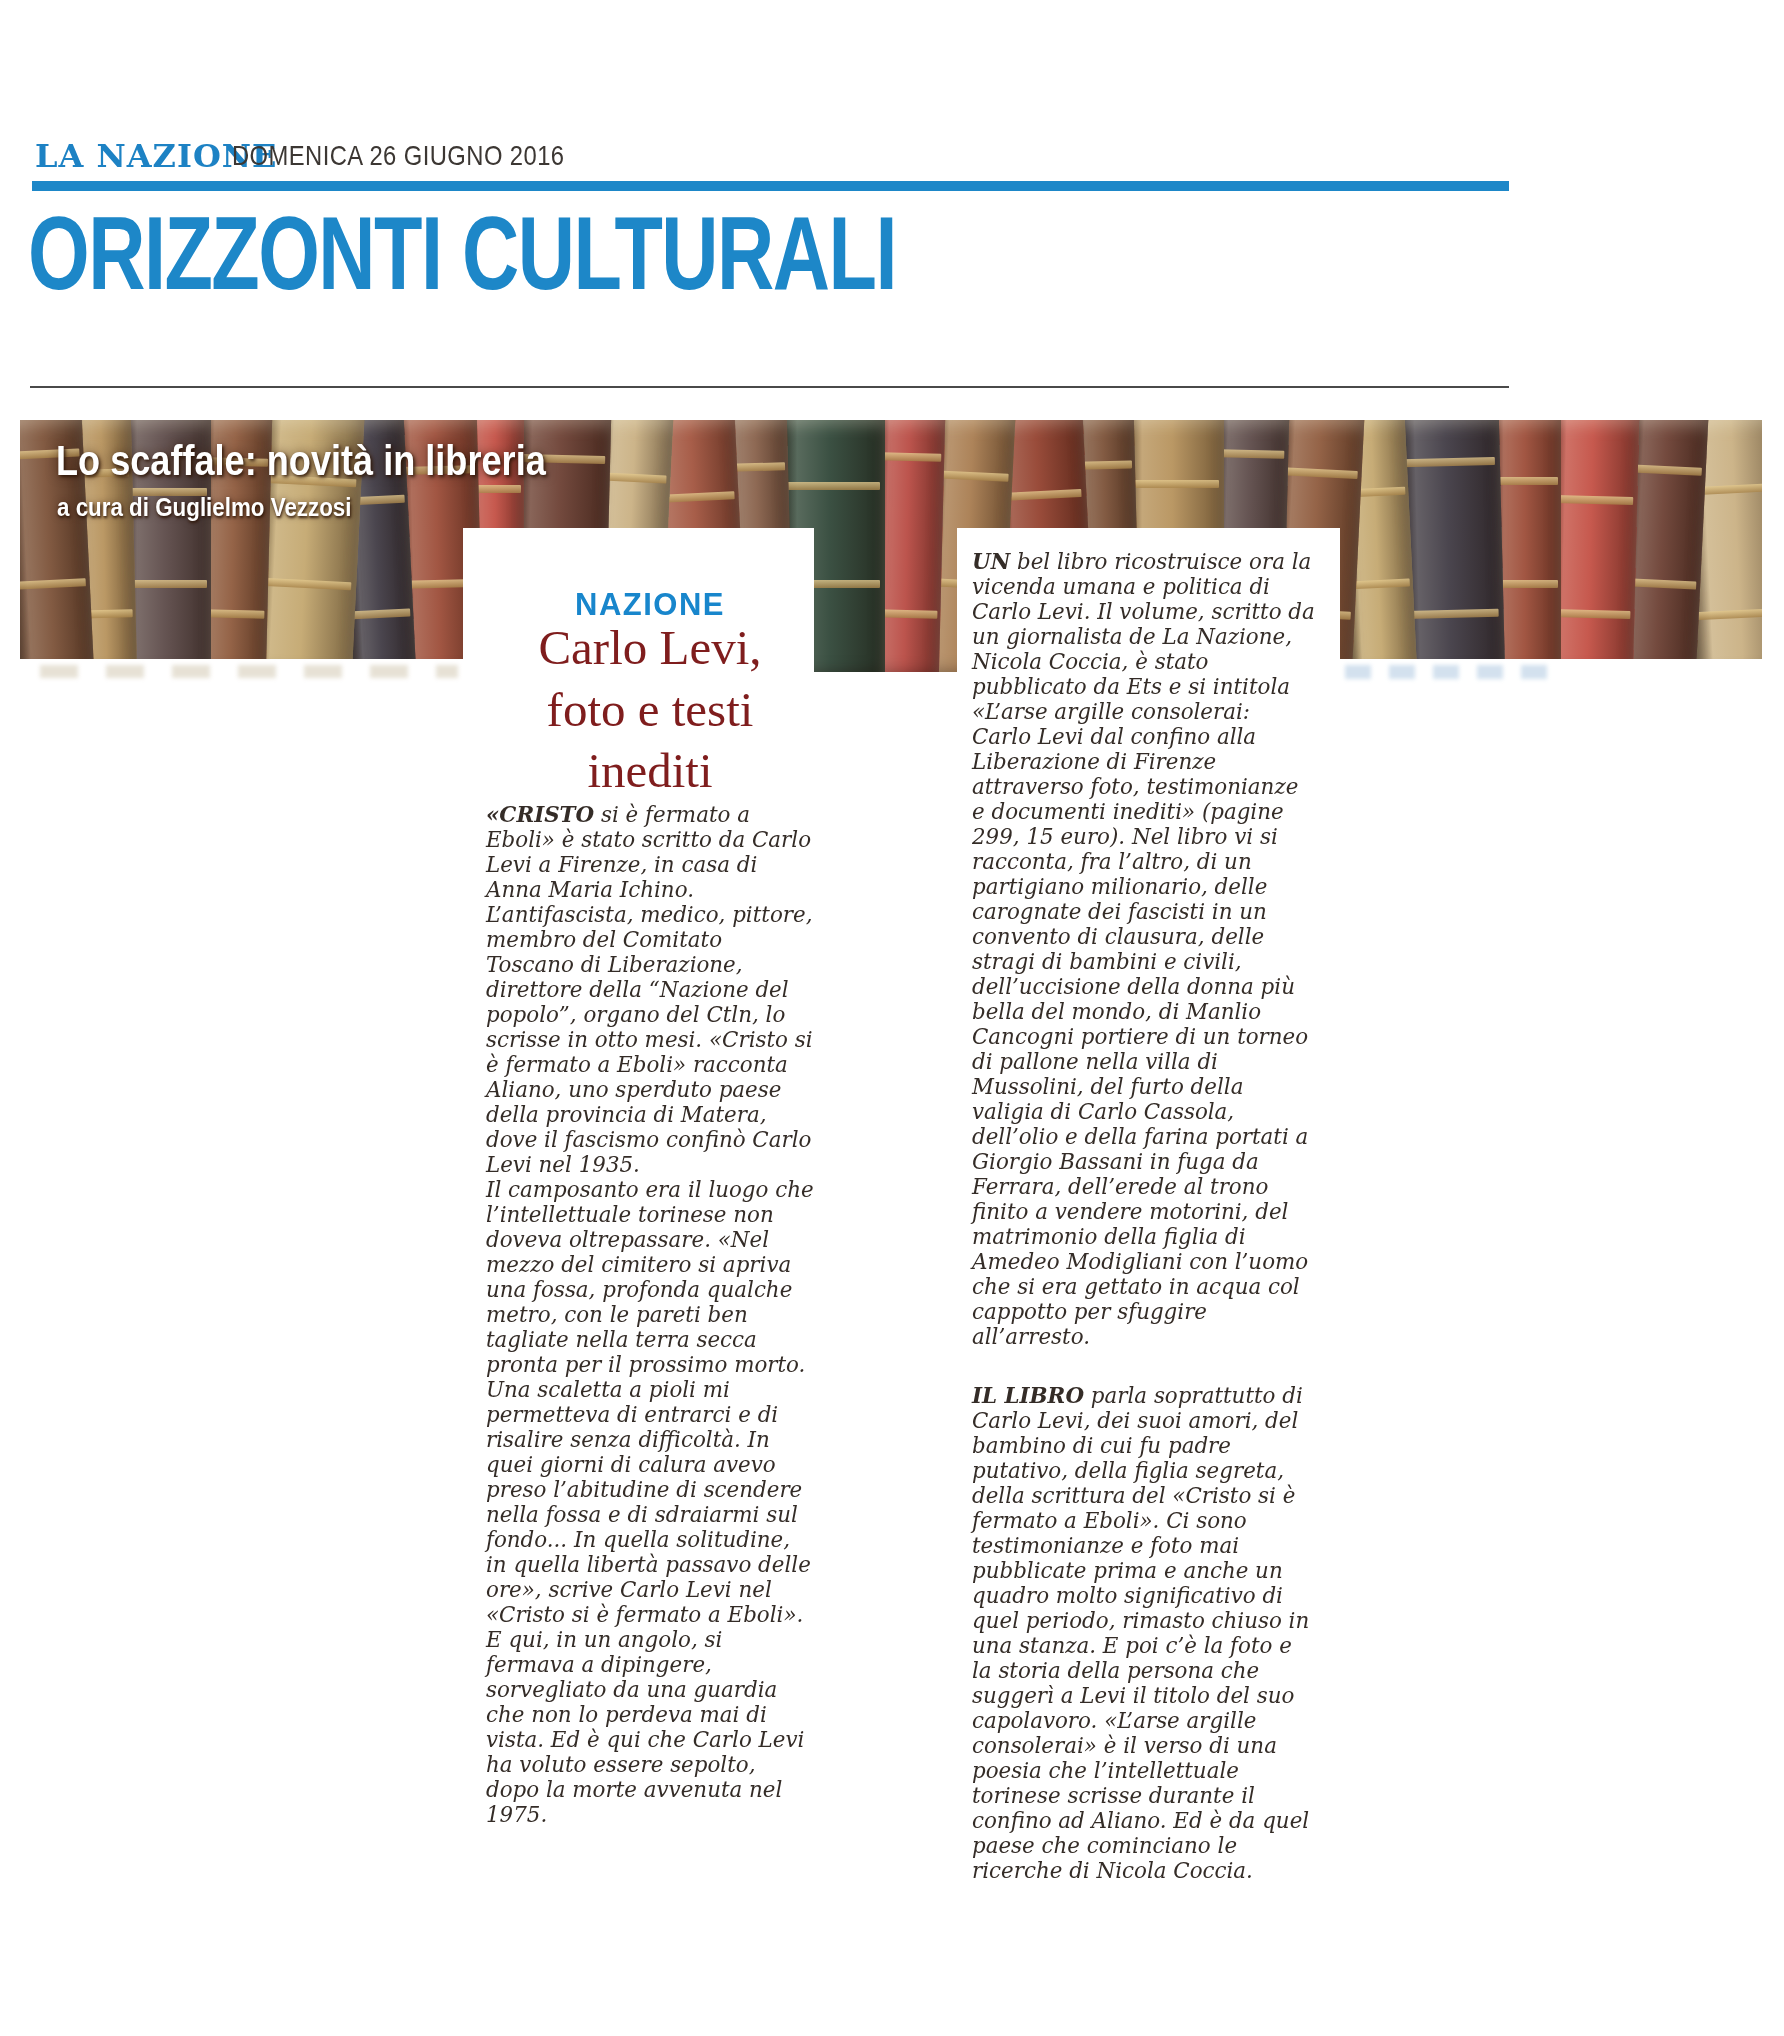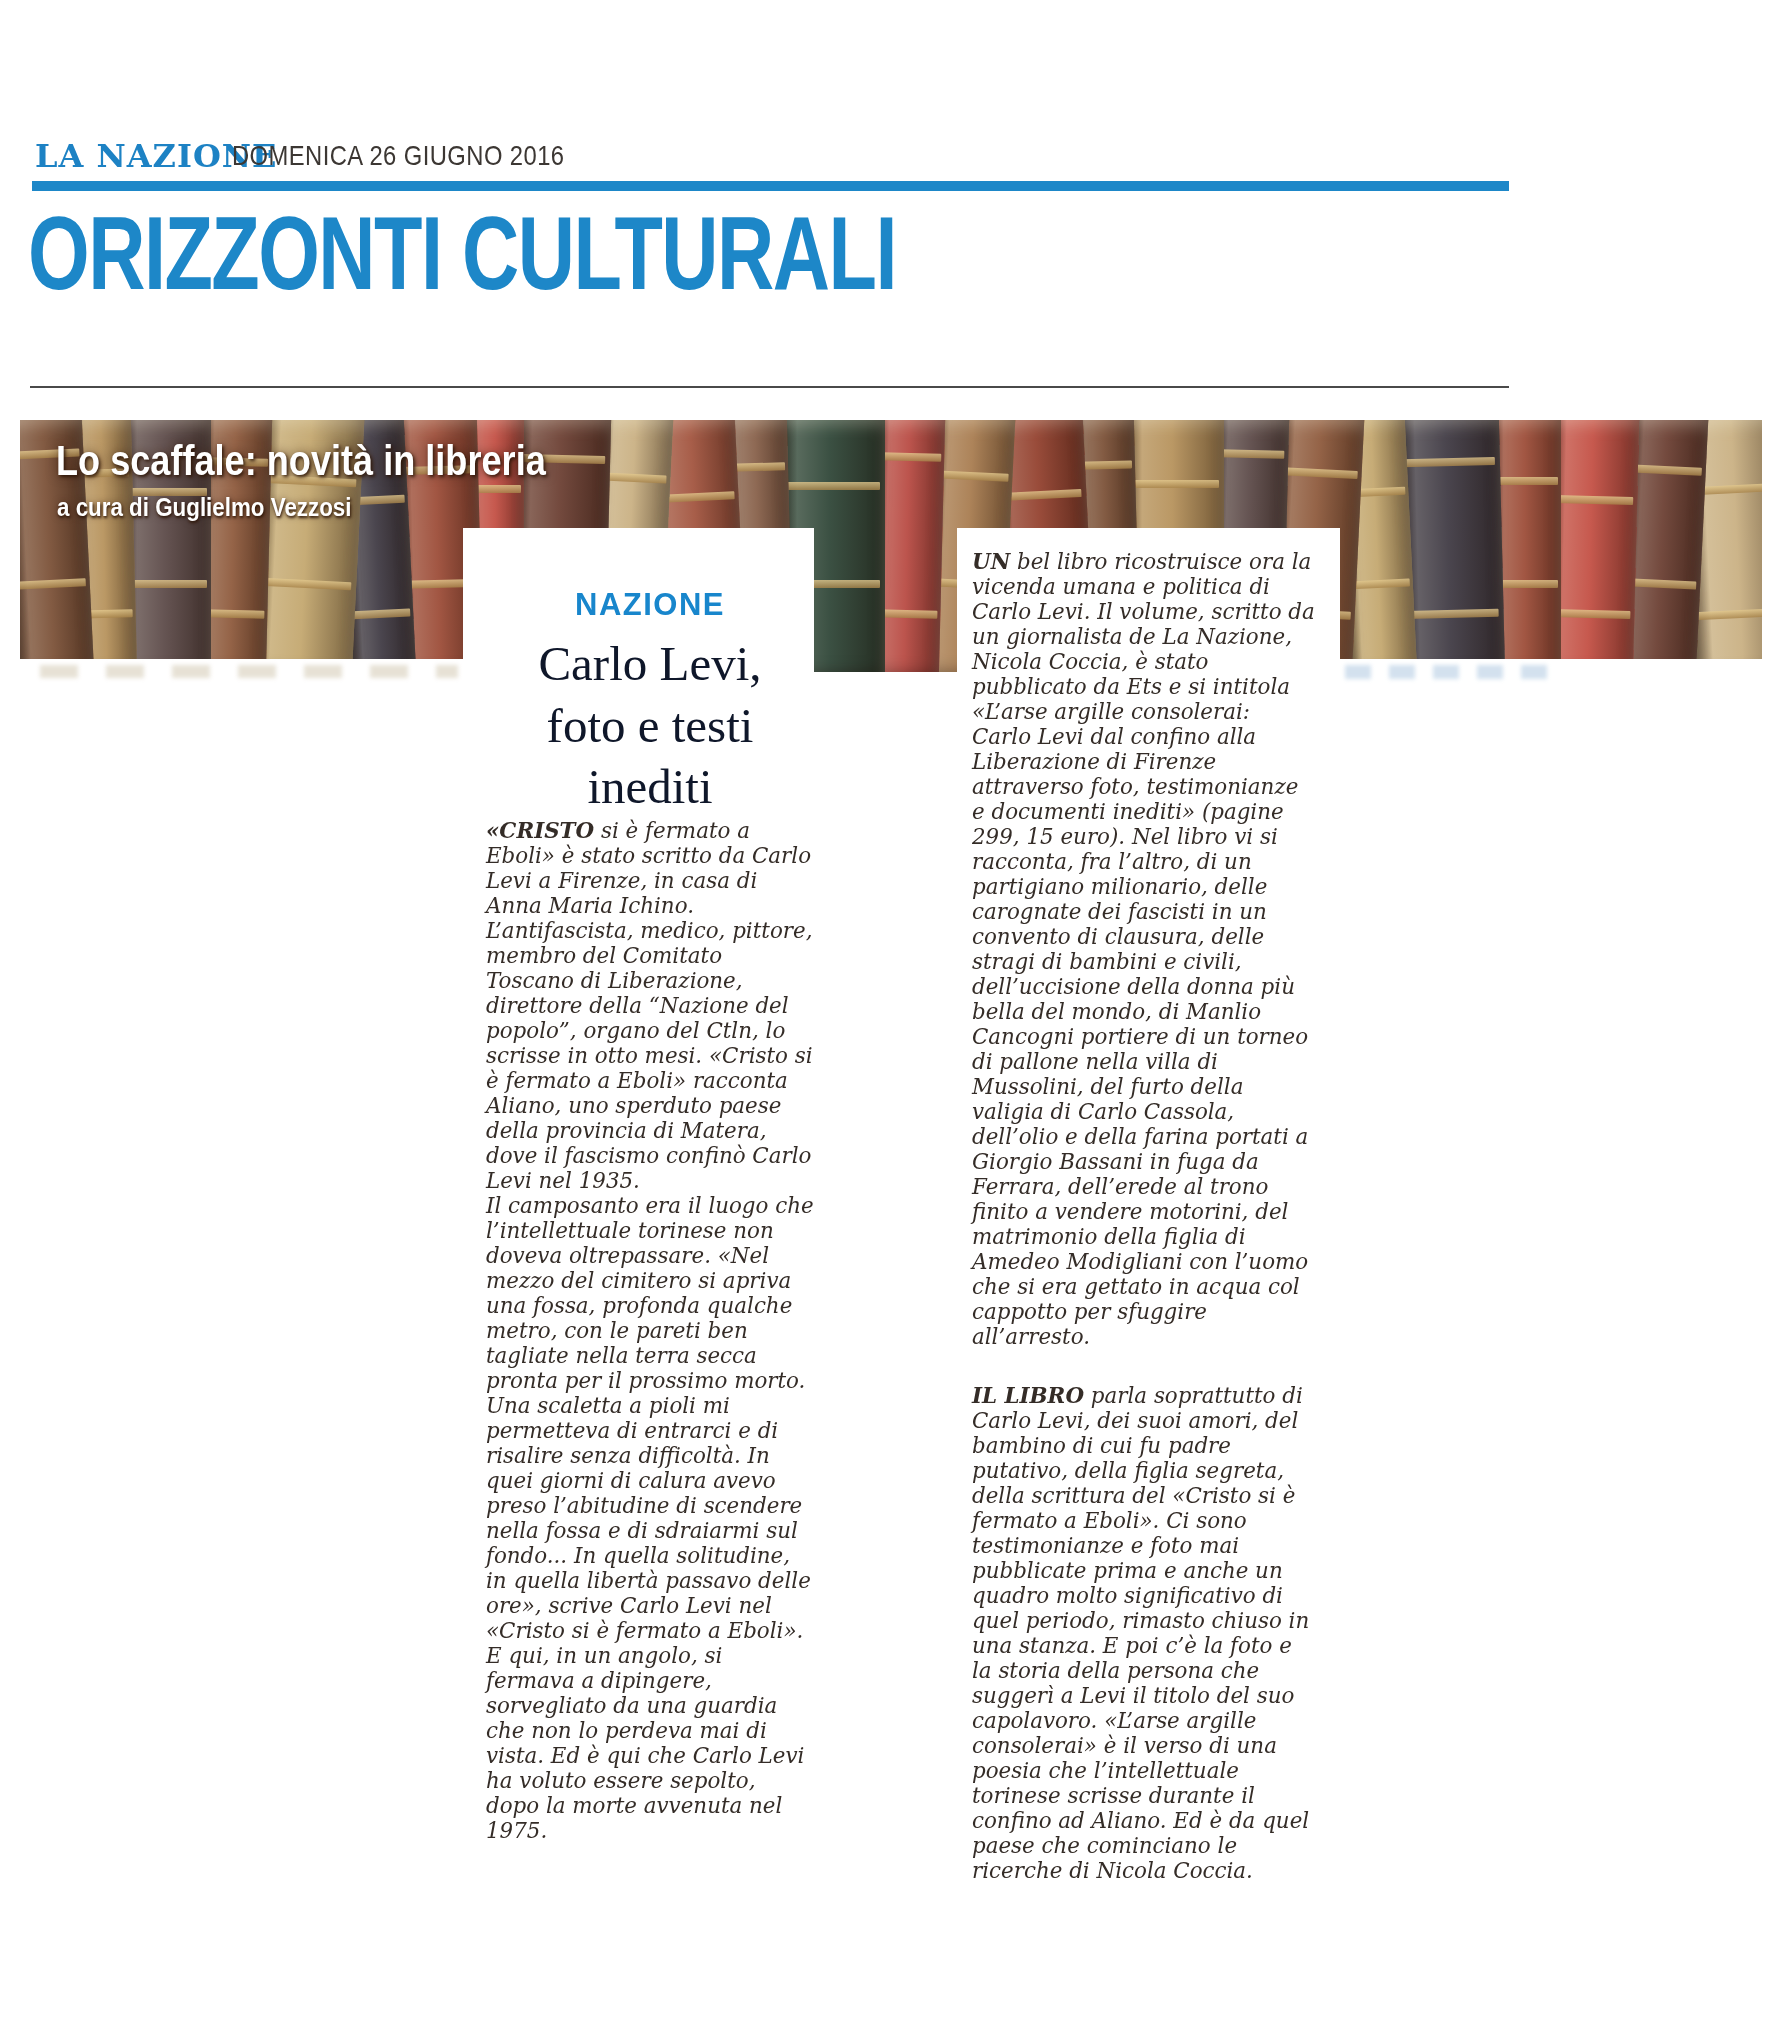--- a/index.html
+++ b/index.html
@@ -31,22 +31,22 @@
   .bleed{position:absolute;z-index:2;filter:blur(2px);}
   
   .col{position:absolute;top:528px;background:#ffffff;z-index:5;box-sizing:border-box;
        font-family:"DejaVu Serif",serif;font-style:italic;font-size:21.4px;line-height:25px;
        color:#342c27;}
   .col-mid{left:463px;width:351px;padding:64px 0 30px 23px;}
   .col-right{left:957px;width:383px;padding:21px 25px 30px 15px;}
   .kicker{font-family:"Liberation Sans",sans-serif;font-style:normal;font-weight:bold;
           font-size:31px;letter-spacing:1.5px;color:#1886cc;text-align:center;width:328px;}
   .headline{font-family:"Liberation Serif",serif;font-style:normal;font-weight:400;
-          font-size:49px;line-height:1.26;color:#0f172a;text-align:center;width:328px;
-          margin-top:16px;white-space:pre-line;}
+          font-size:49px;line-height:1.26;color:#7f1d1d;text-align:center;width:328px;
+          white-space:pre-line;}
   .body-start{margin-top:34px;}
   .col p{margin:0;}
   .col p.gap{margin-top:34px;}
   .lead{font-weight:bold;font-style:italic;}
 </style>
 </head>
 <body>
 
 <div class="page">
 

